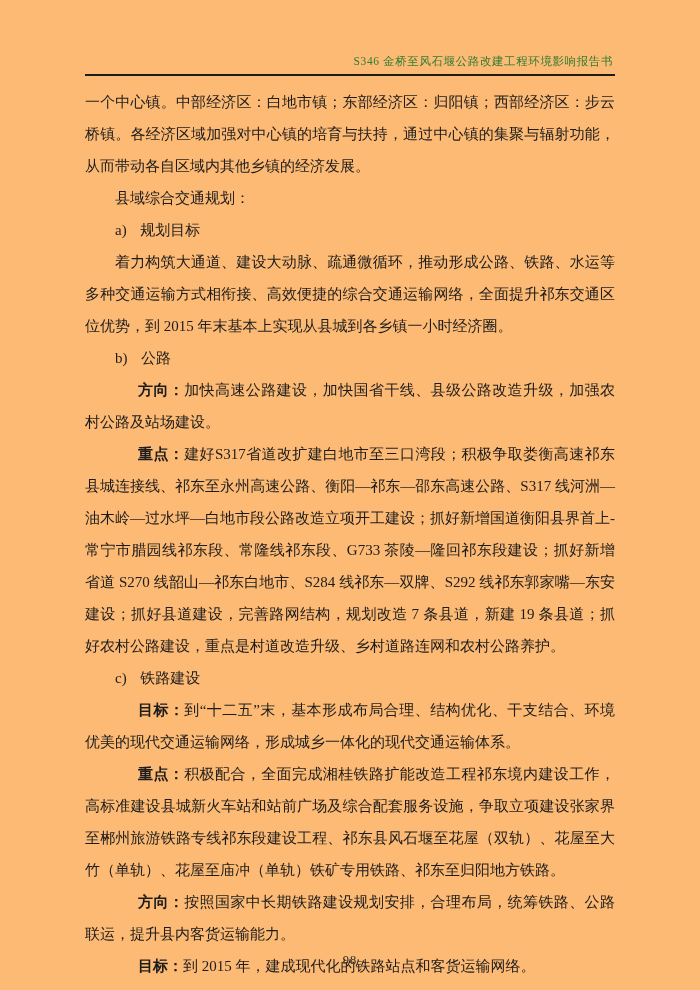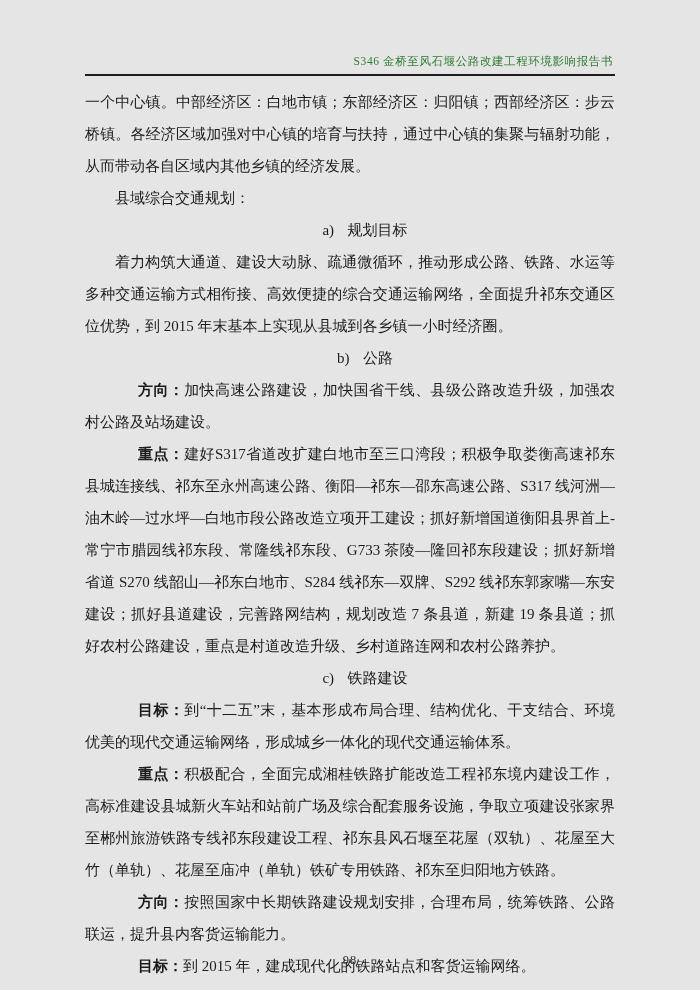--- a/index.html
+++ b/index.html
@@ -5,21 +5,21 @@
   html, body { margin: 0; padding: 0; }
   body {
     width: 700px; height: 990px;
     background: #ffffff;
     position: relative;
     font-family: "Liberation Serif", "DejaVu Serif", serif;
     overflow: hidden;
   }
   .page {
     position: absolute; inset: 0;
-    background: #e5e5e5;
+    background: #fdba74;
   }
   .header-title {
     position: absolute;
     top: 54px; left: 85px; right: 87px;
     text-align: right;
     font-size: 11.5px;
     letter-spacing: 0.6px;
     color: #2e7d32;
     white-space: nowrap;
   }
@@ -33,21 +33,21 @@
     position: absolute;
     top: 86px; left: 85px;
     width: 530px;
     font-size: 15px;
     line-height: 32px;
     color: #1c1c1c;
     text-align: justify;
   }
   .para { margin: 0; }
   .para.indent { text-indent: 2em; }
-  .para.heading { text-indent: 2em; text-align: center; }
+  .para.heading { text-indent: 2em; text-align: left; }
   .h-title { margin-left: 0.9em; }
   .lead { font-weight: bold; margin-left: 23px; }
   .page-number {
     position: absolute;
     top: 921px; left: 0;
     width: 700px;
     text-align: center;
     font-size: 12.5px;
     color: #2b2b2b;
     letter-spacing: 1px;

